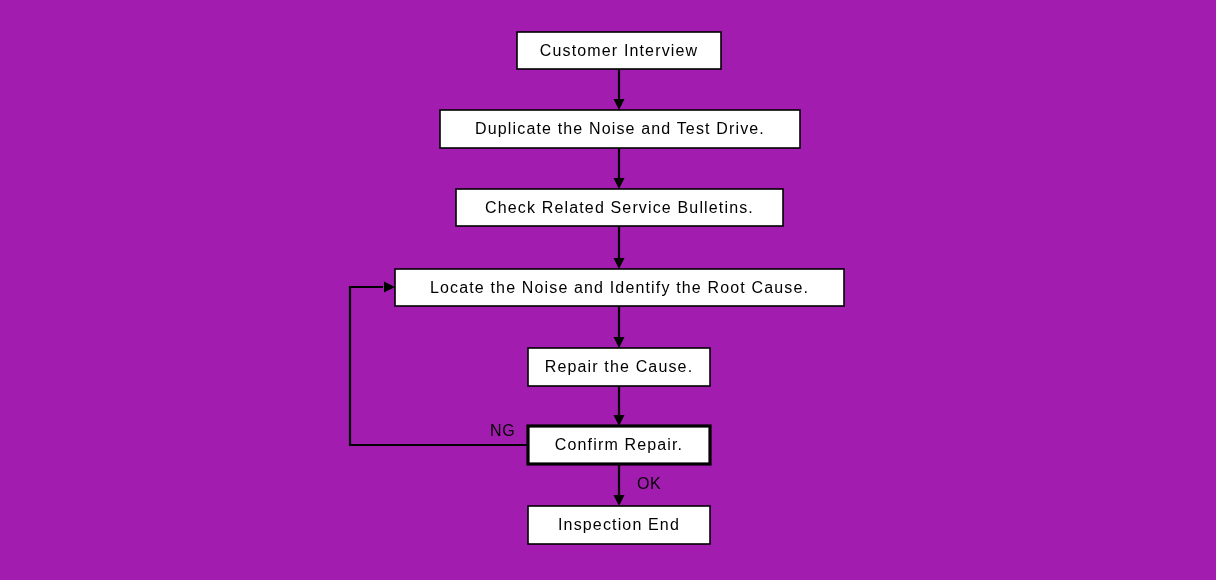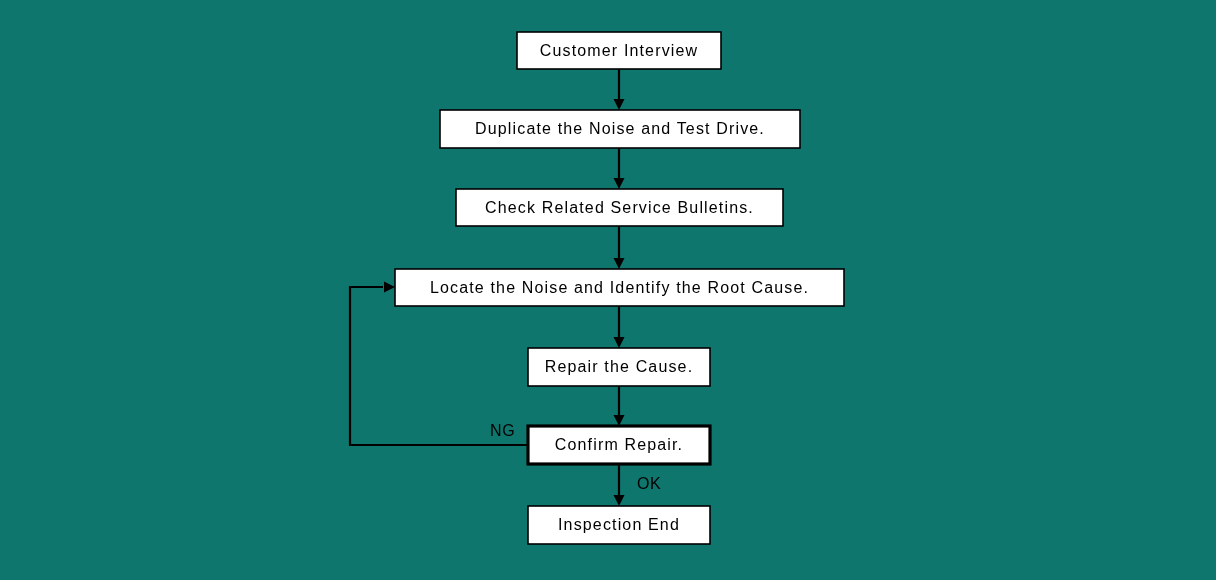--- a/index.html
+++ b/index.html
@@ -10,21 +10,21 @@
   body {
     width: 1216px;
     height: 582px;
     font-family: "Liberation Sans", sans-serif;
     overflow: hidden;
   }
   #flowchart-root {
     position: relative;
     width: 1216px;
     height: 580px;
-    background: #0f766e;
+    background: #a21caf;
   }
   svg#flow-svg {
     position: absolute;
     top: 0;
     left: 0;
     width: 1216px;
     height: 582px;
     display: block;
   }
   .node-rect {

